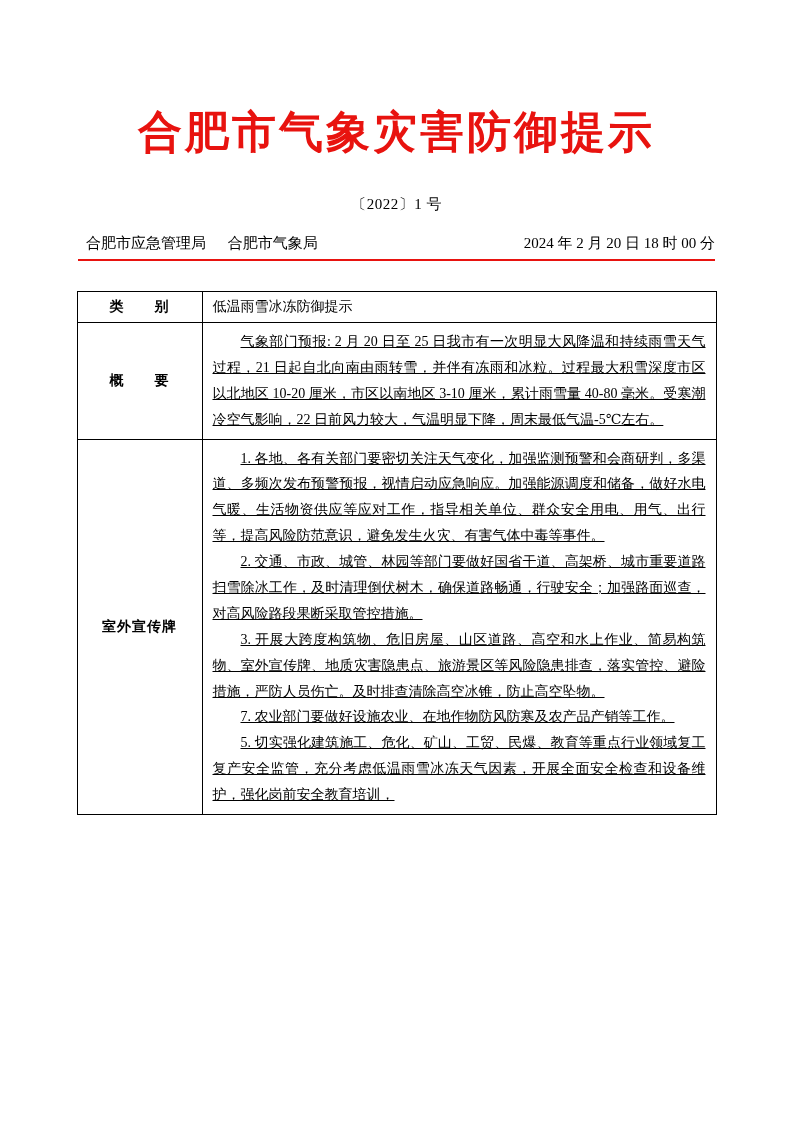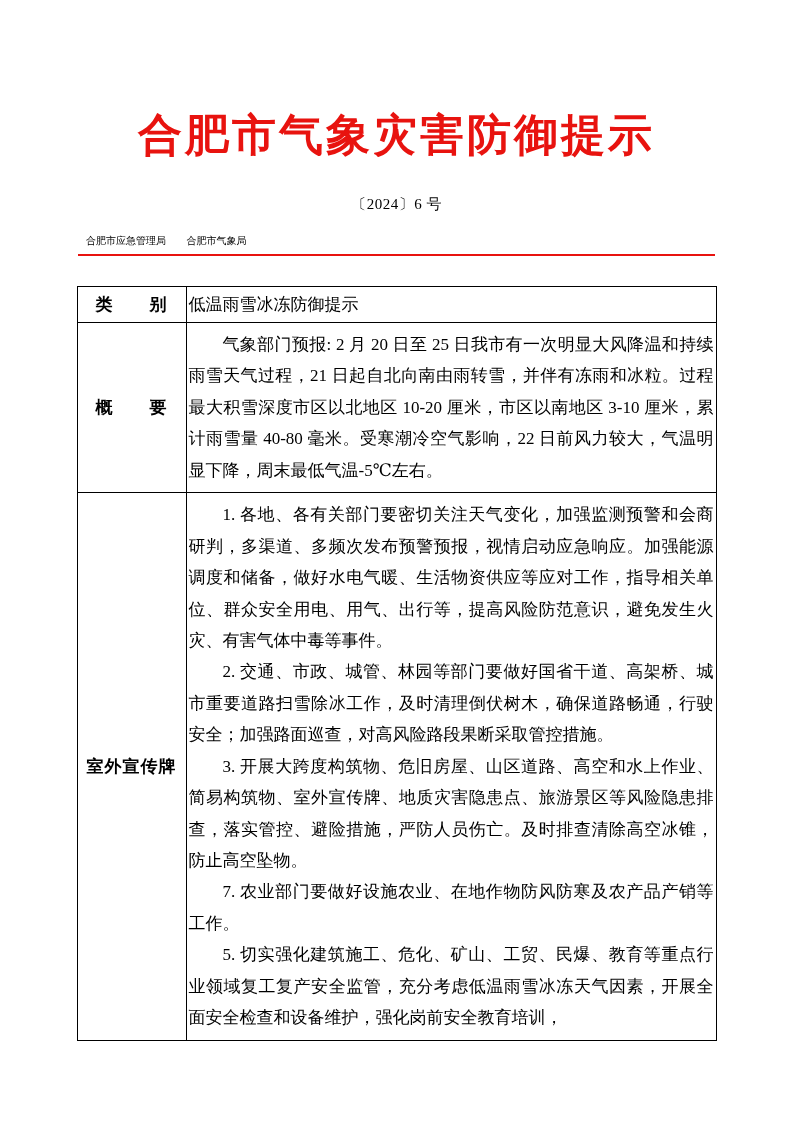--- a/index.html
+++ b/index.html
@@ -18,73 +18,74 @@
   .page {
     width: 793px;
     height: 1122px;
     padding: 0;
     box-sizing: border-box;
     position: relative;
   }
   .doc-title {
     text-align: center;
     color: #e8130f;
-    font-family: Liberation Serif, serif;
+    font-family: Liberation Mono, monospace;
     font-weight: bold;
     font-size: 44px;
     letter-spacing: 3px;
     margin-top: 108px;
     line-height: 1.25;
   }
   .doc-number {
     text-align: center;
     font-size: 15px;
     margin-top: 32px;
     letter-spacing: 0.5px;
   }
   .issuer-row {
     margin-top: 20px;
     padding: 0 78px 0 86px;
     display: flex;
     justify-content: space-between;
     align-items: flex-end;
-    font-size: 10px;
+    font-size: 15px;
   }
   .issuer-left span {
     margin-right: 18px;
   }
   .red-rule {
     margin: 6px 78px 0 78px;
     border-top: 2px solid #e8130f;
   }
   table.main {
     margin: 30px auto 0 auto;
     width: 640px;
     border-collapse: collapse;
     table-layout: fixed;
   }
   table.main td {
     border: 1px solid #000000;
     vertical-align: middle;
-    font-size: 17px;
-    padding: 6px 2px;
+    font-size: 14px;
+    padding: 6px 10px;
   }
   td.label {
     width: 104px;
     text-align: center;
     font-weight: bold;
     letter-spacing: 1px;
     font-size: 15px;
   }
   td.value-center {
   }
   td.value-left {
     text-align: justify;
     text-justify: inter-ideograph;
     line-height: 1.85;
+    text-decoration: underline;
   }
   td.value-left p {
     margin: 0;
     text-indent: 2em;
   }
   .summary-cell {
     line-height: 1.9;
     padding: 12px 12px;
   }
   .measures-cell {
@@ -98,27 +99,28 @@
     text-justify: inter-ideograph;
   }
 </style>
 </head>
 <body>
 
 <div class="page">
 
   <div class="doc-title">合肥市气象灾害防御提示</div>
 
-  <div class="doc-number">〔2024〕6 号</div>
+  <div class="doc-number">〔2022〕1 号</div>
 
   <div class="issuer-row">
     <div class="issuer-left">
       <span>合肥市应急管理局</span>
       <span>合肥市气象局</span>
     </div>
+    <div class="issuer-right">2024 年 2 月 20 日 18 时 00 分</div>
   </div>
 
   <div class="red-rule"></div>
 
   <table class="main">
     <tbody>
       <tr>
         <td class="label">
           <span>类　　别</span>
         </td>

